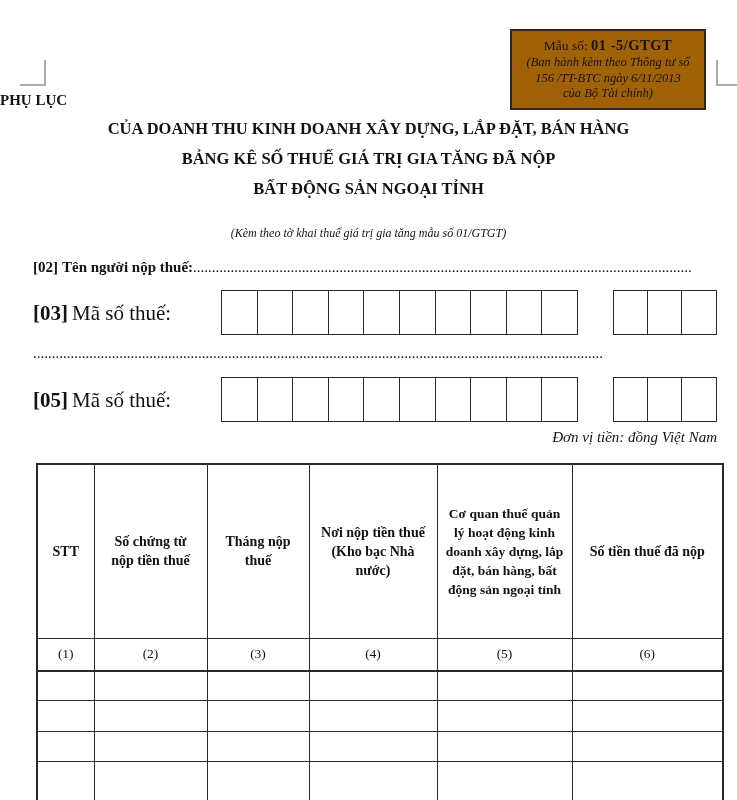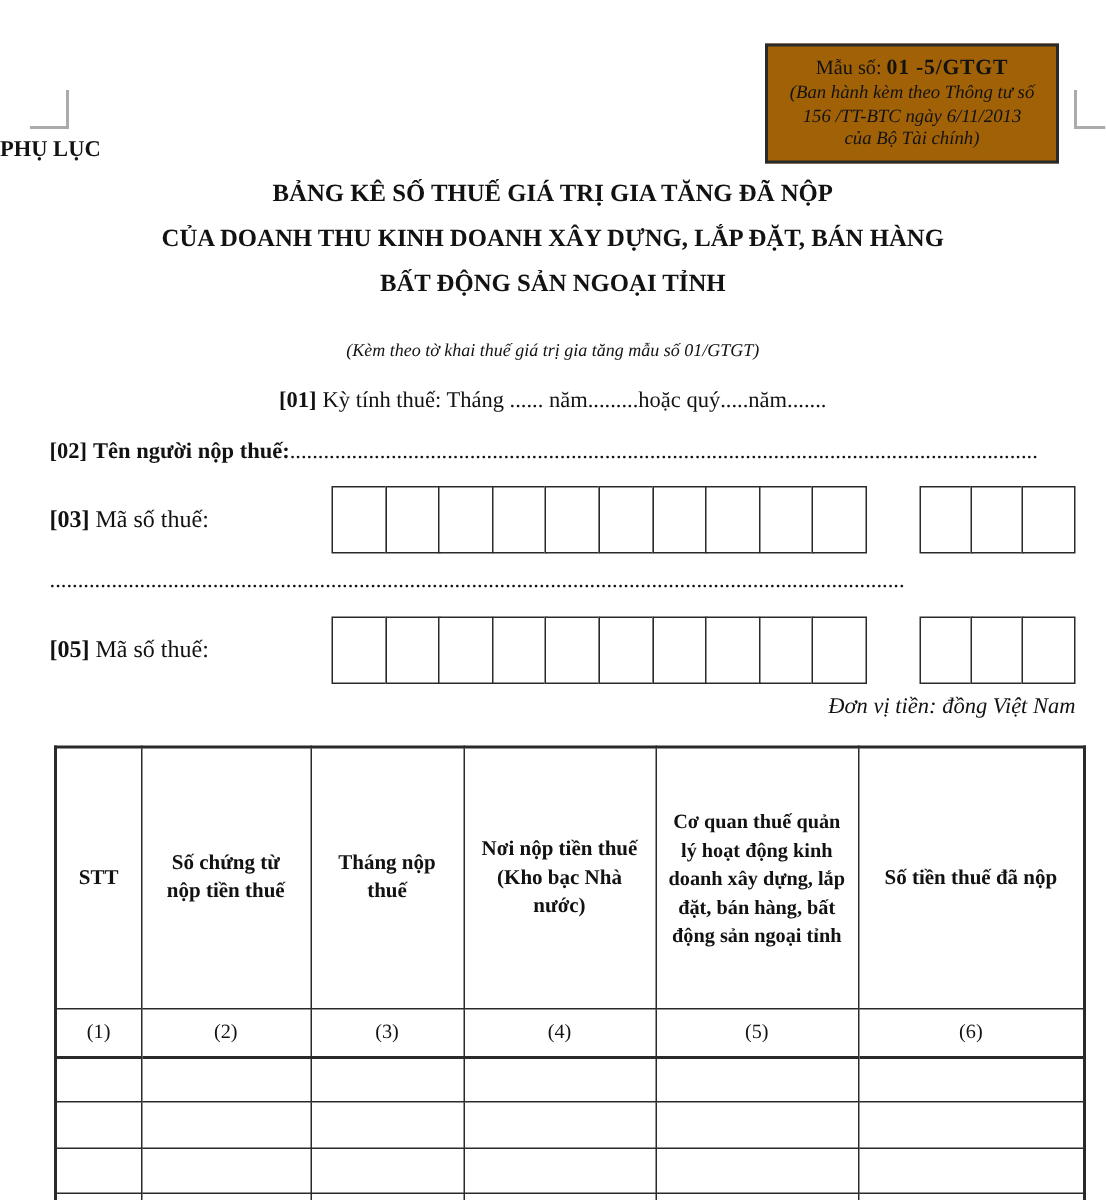--- a/index.html
+++ b/index.html
@@ -31,21 +31,21 @@
   .f02 { margin-top:12px; }
   .f04 { margin-top:7px; }
   .field-row .lbl { font-weight:bold; white-space:nowrap; }
   .field-row .lbl b { margin-right:4px; }
   .dots { flex:1; overflow:hidden; white-space:nowrap; }
   
   .mst-row { position:relative; height:45px; }
   .f03 { margin-top:12px; }
   .f05 { margin-top:13px; }
   .mst-label { position:absolute; left:33px; top:50%; transform:translateY(-50%);
-               font-size:16px; white-space:nowrap; }
+               font-size:21px; white-space:nowrap; }
   .mst-label b { margin-right:4px; }
   .boxes { position:absolute; top:0; height:45px; display:flex; }
   .g10 { left:221px; } .g3 { left:613px; }
   .box { width:37px; height:45px; box-sizing:border-box; border:1.4px solid #2a2a2a;
          margin-left:-1.4px; background:#fff; }
   .g3 .box { width:35.5px; }
   .box:first-child { margin-left:0; }
   .currency { margin-top:5px; padding-right:20px; text-align:right; font-style:italic;
               font-size:15px; line-height:20px; }
   
@@ -82,30 +82,27 @@
       <b>01 -5/GTGT</b>
     </div>
     <div class="iss">(Ban hành kèm theo Thông tư số</div>
     <div class="iss">156 /TT-BTC ngày 6/11/2013</div>
     <div class="iss">của   Bộ Tài chính)</div>
   </div>
 
   <div class="appendix">PHỤ LỤC</div>
 
   <div class="main-title">
+    <div>CỦA DOANH THU KINH DOANH XÂY DỰNG, LẮP ĐẶT, BÁN HÀNG</div>
     <div>BẢNG KÊ SỐ THUẾ GIÁ TRỊ GIA TĂNG ĐÃ NỘP</div>
-    <div>CỦA DOANH THU KINH DOANH XÂY DỰNG, LẮP ĐẶT, BÁN HÀNG</div>
     <div>BẤT ĐỘNG SẢN NGOẠI TỈNH</div>
   </div>
 
   <div class="subtitle">(Kèm theo tờ khai thuế giá trị gia tăng mẫu số 01/GTGT)</div>
 
-  <div class="f01">
-    <b>[01]</b><span>Kỳ tính thuế: Tháng ...... năm.........hoặc quý.....năm.......</span>
-  </div>
 
   <div class="field-row f02">
     <span class="lbl"><b>[02]</b><span>Tên người nộp thuế:</span></span>
     <span class="dots">........................................................................................................................................................................</span>
   </div>
 
   <div class="mst-row f03">
     <span class="mst-label"><b>[03]</b><span>Mã số thuế:</span></span>
     <div class="boxes g10">
         <div class="box"></div>

